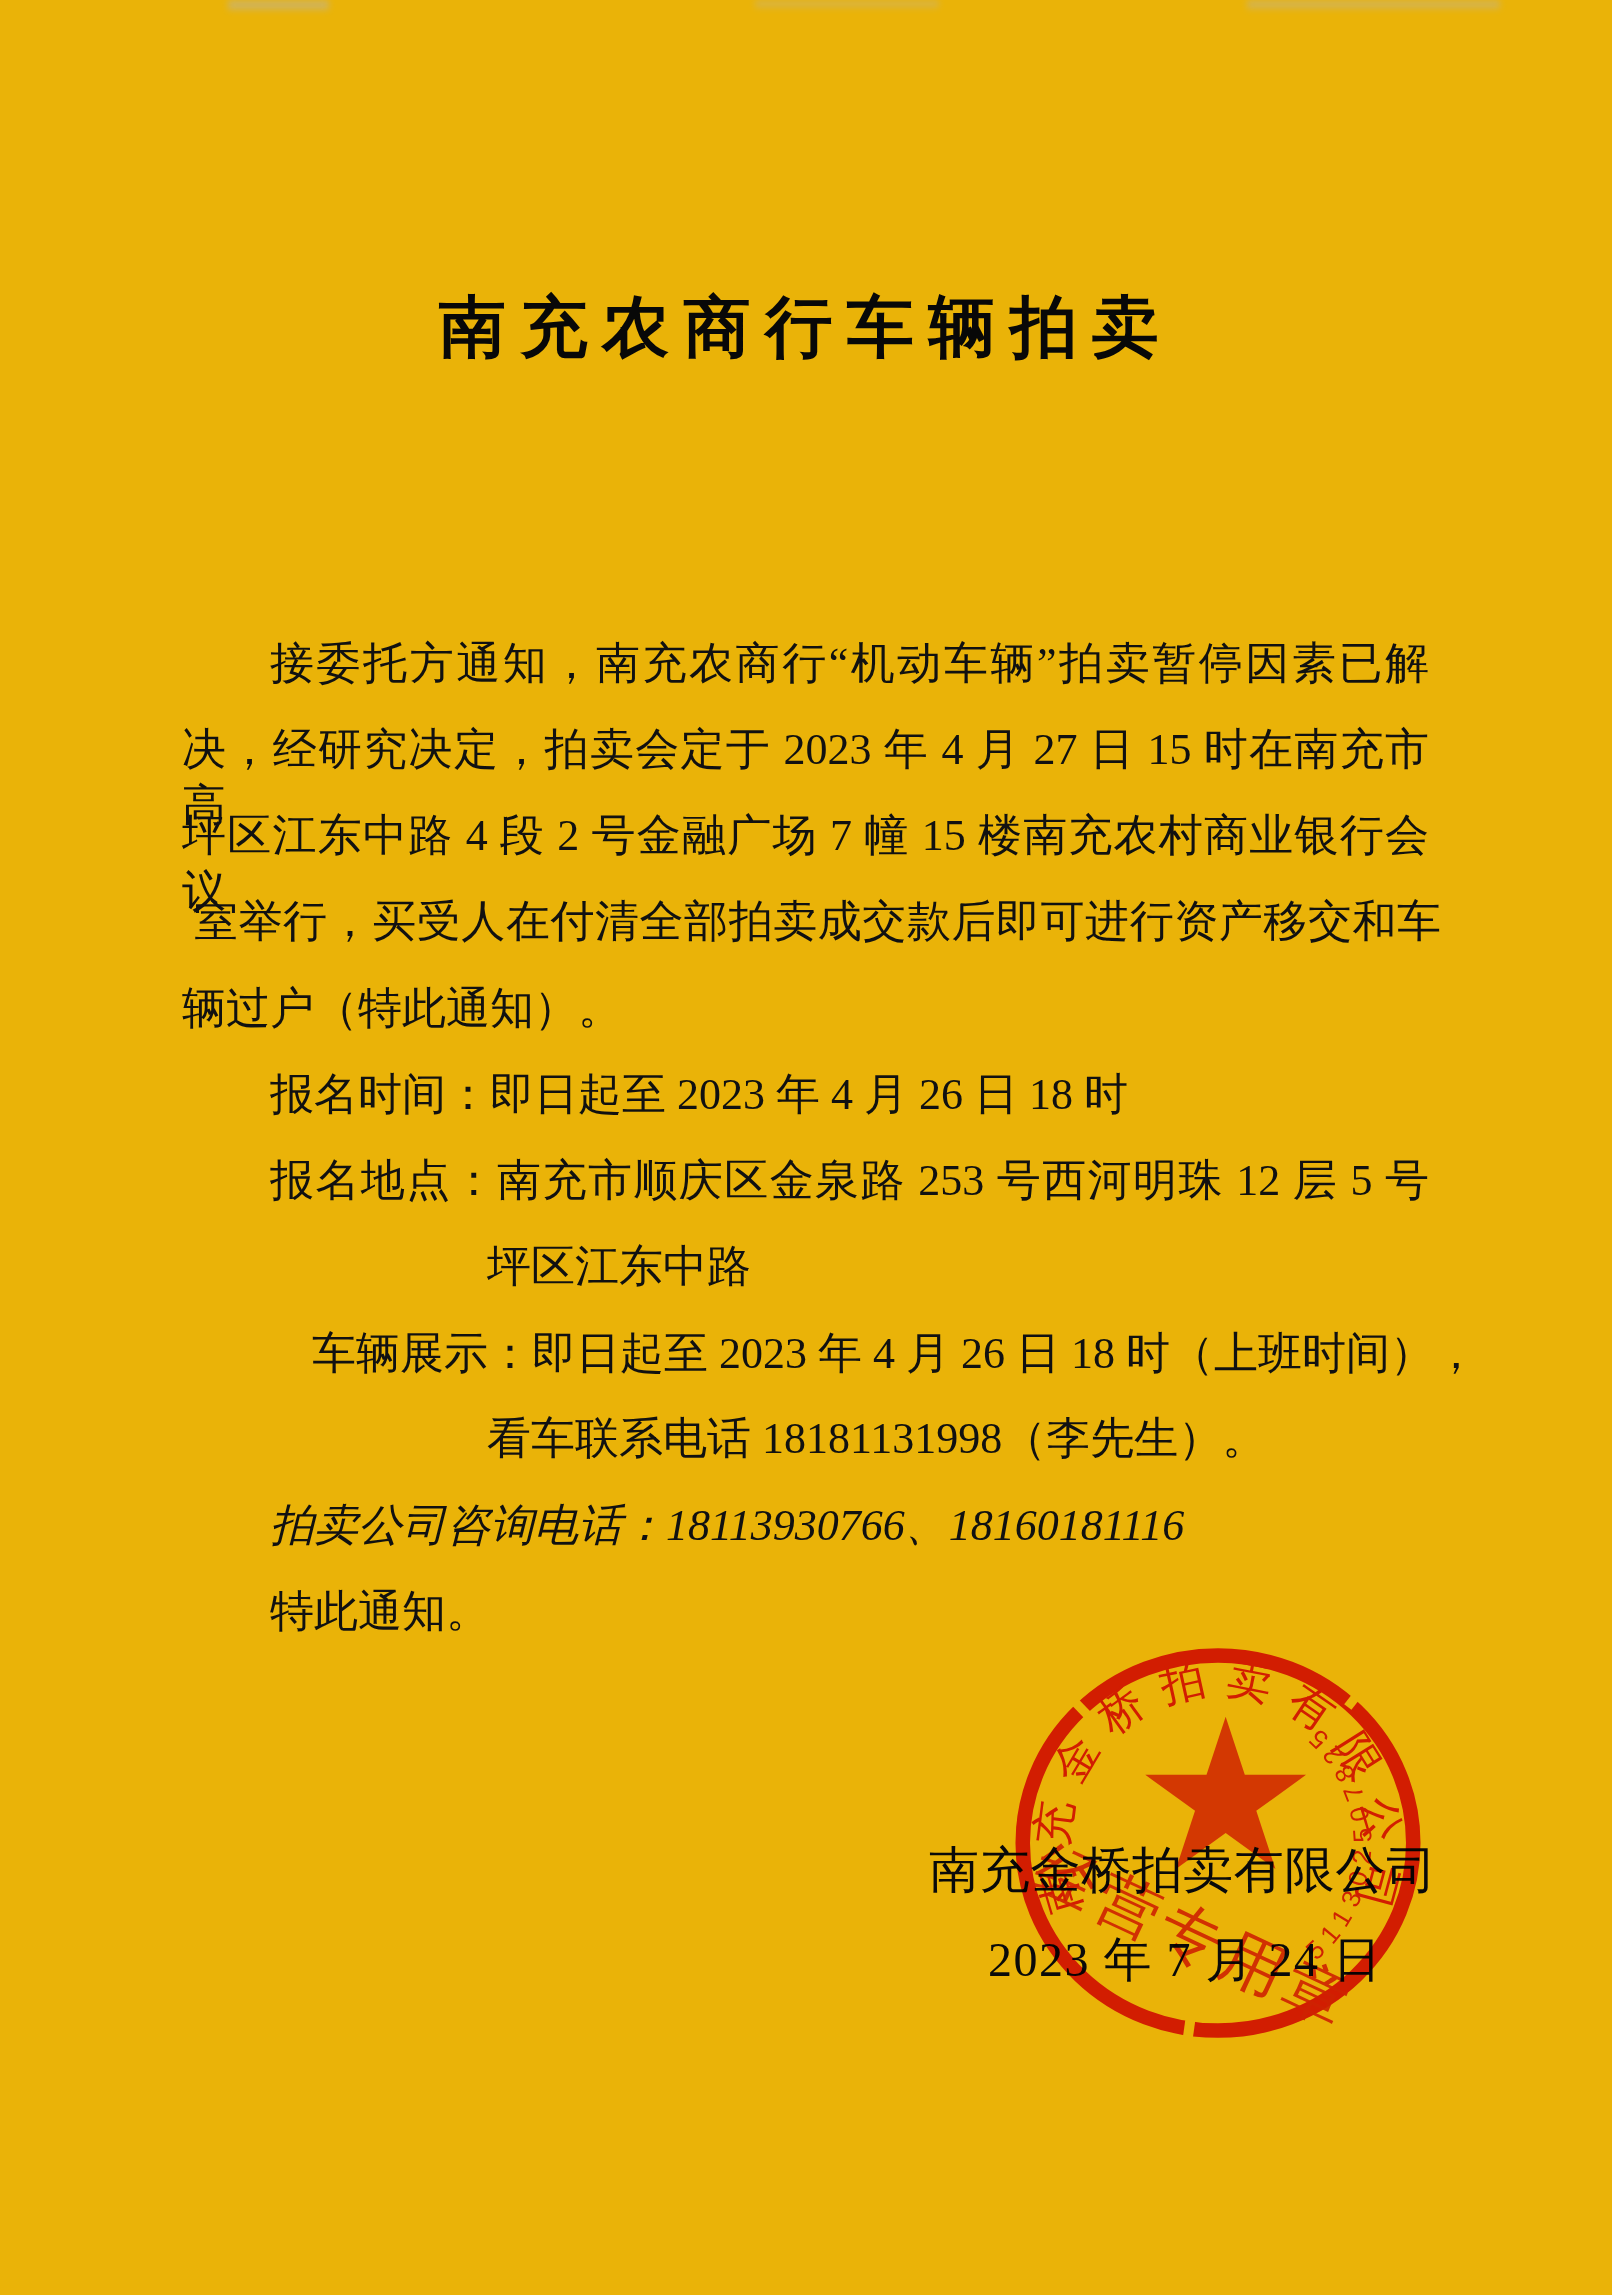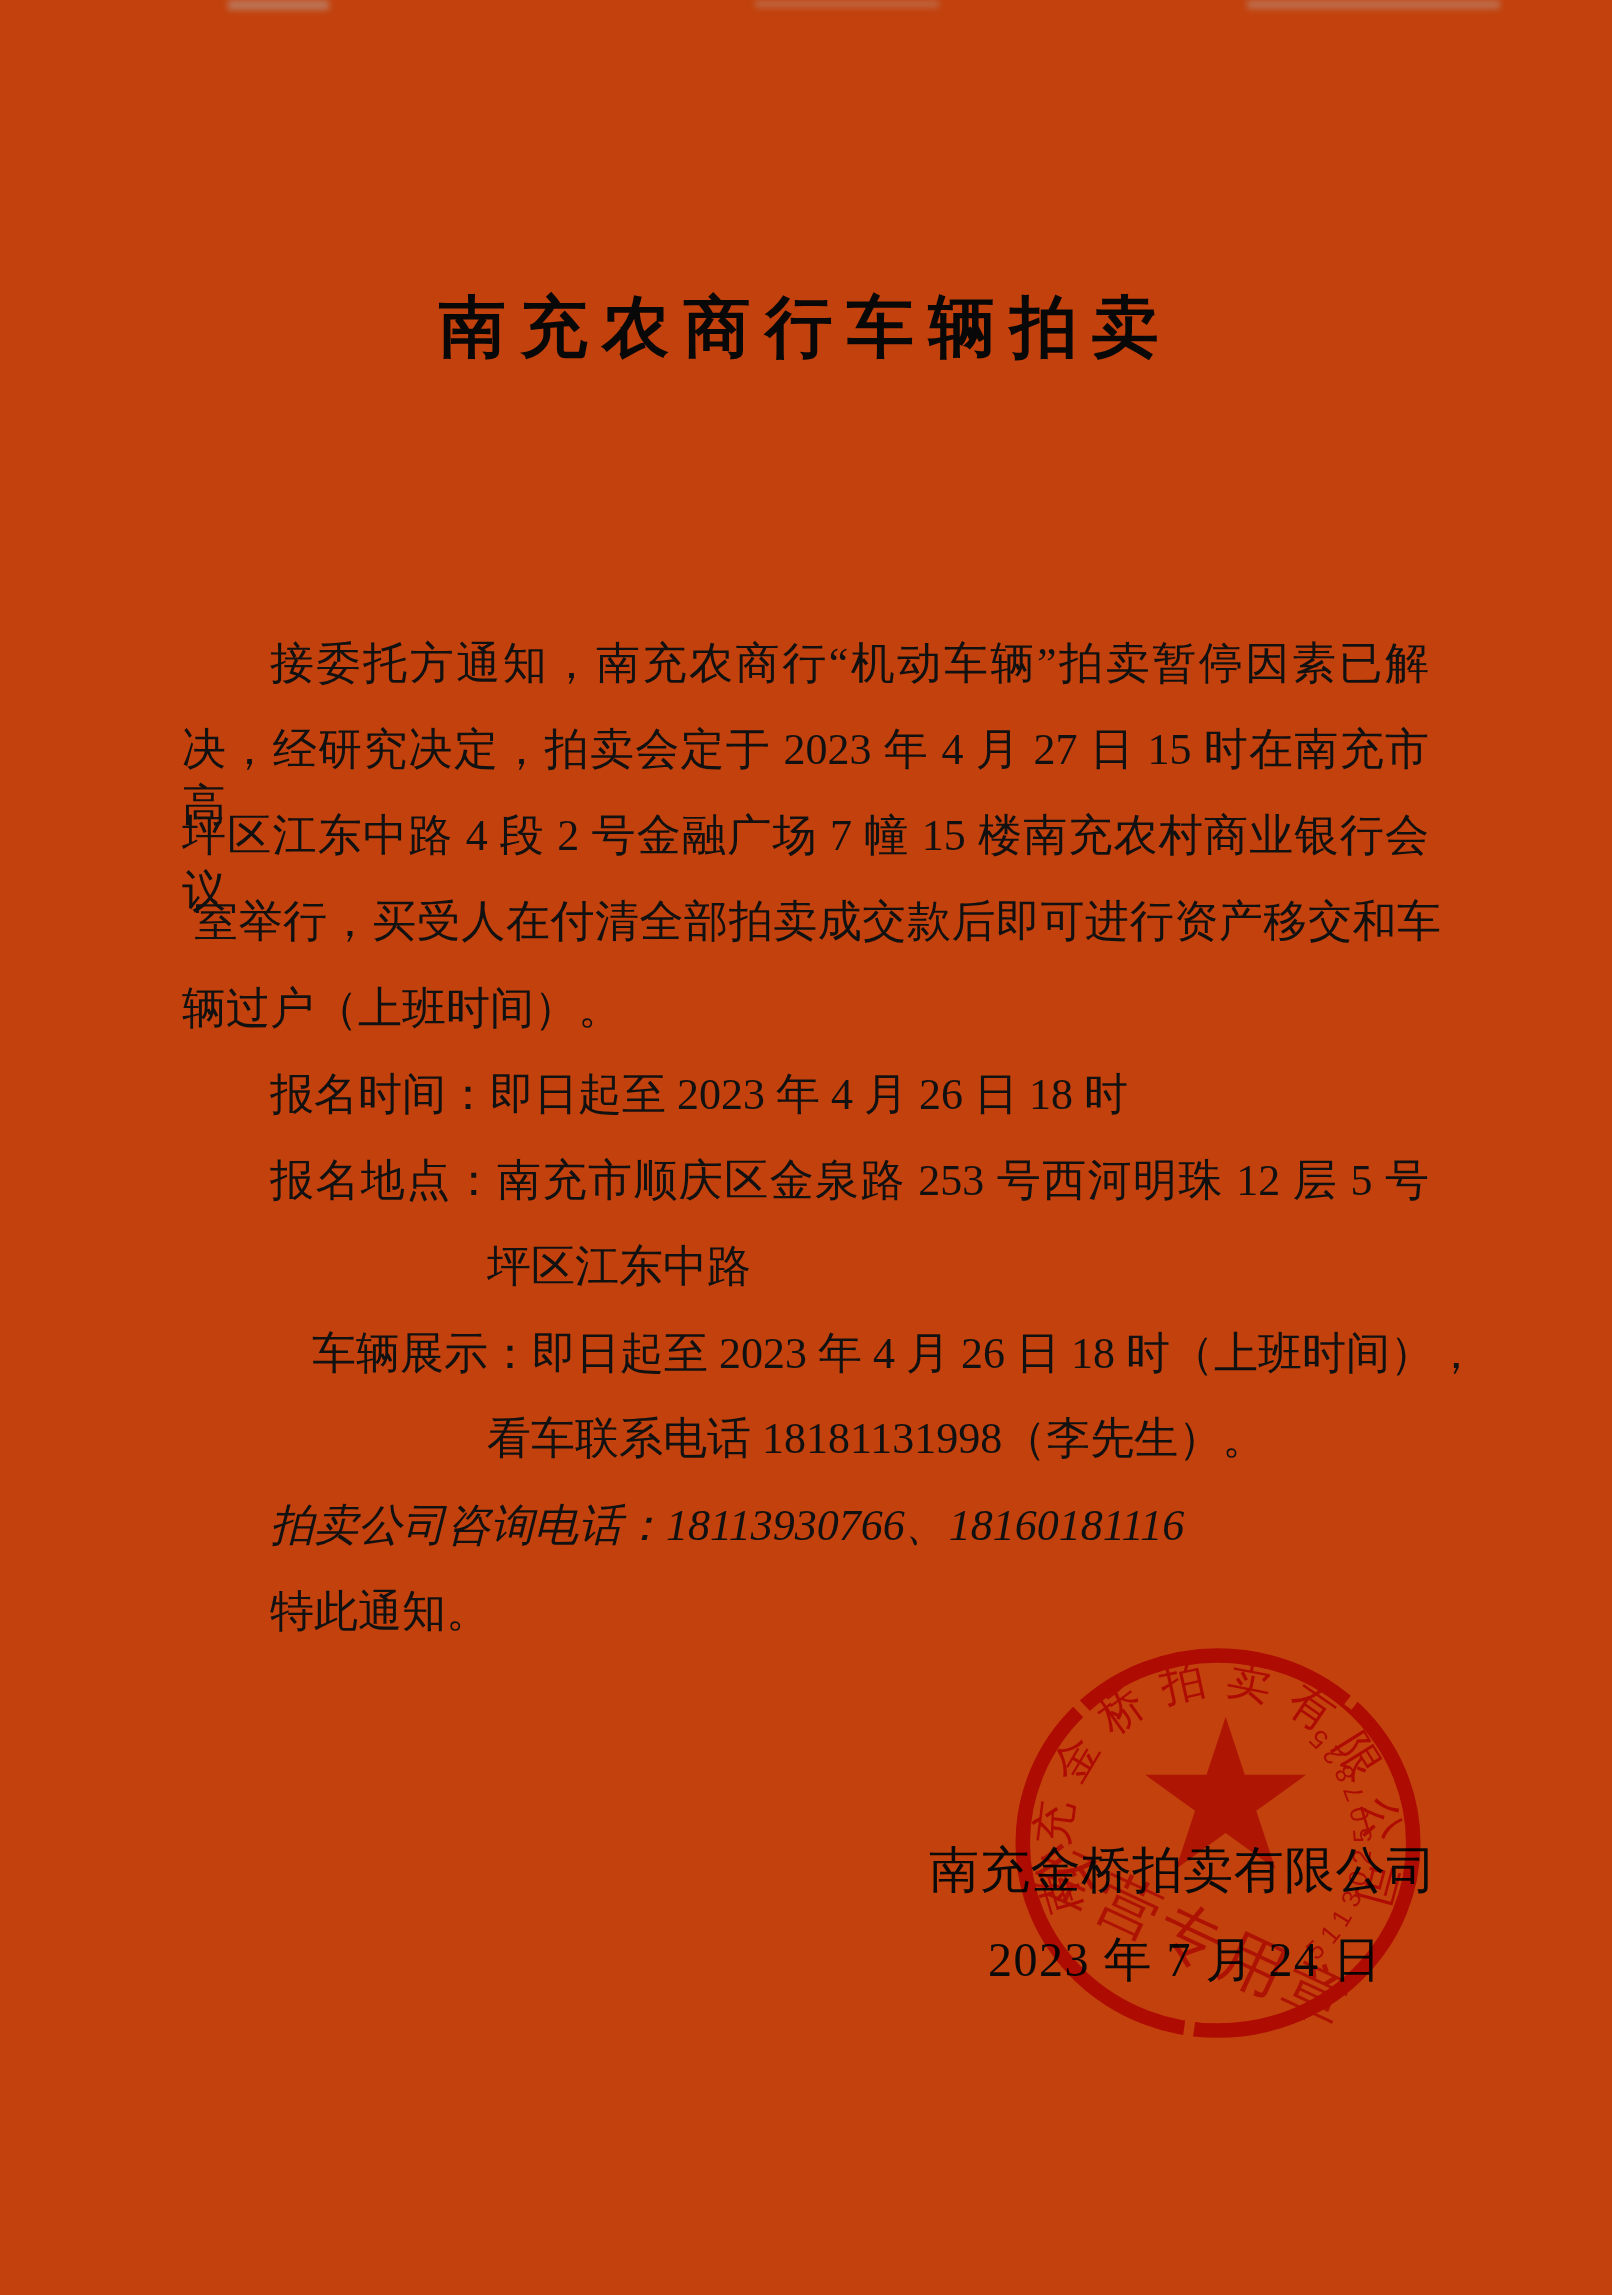--- a/index.html
+++ b/index.html
@@ -1,19 +1,19 @@
 <!DOCTYPE html>
 <html style="font-size:12.3px"><head>
 <meta charset="utf-8">
 <style>
   html,body{margin:0;padding:0;background:#e8e8e8;}
   .page{
     position:relative;
     width:1612px;height:2295px;
-    background:#c2410c;
+    background:#eab308;
     overflow:hidden;
     font-family:"Liberation Serif", serif;
     color:#0d0d0d;
   }
   
   .smudge{position:absolute;top:0;background:#b5b5b5;filter:blur(3.1px);}
   .smudge.s1{left:228px;width:101px;height:10px;opacity:.45;}
   .smudge.s2{left:755px;width:184px;height:7.7px;opacity:.30;}
   .smudge.s3{left:1247px;width:253px;height:9.2px;opacity:.38;}
 
@@ -53,21 +53,21 @@
   <div class="smudge s1"></div>
   <div class="smudge s2"></div>
   <div class="smudge s3"></div>
 
   <div class="title t1">南充农商行车辆拍卖</div>
 
   <div class="bline just" style="left:270px;top:636px;width:1159px;">接委托方通知，南充农商行“机动车辆”拍卖暂停因素已解</div>
   <div class="bline just" style="left:182px;top:722px;width:1247px;">决，经研究决定，拍卖会定于 2023 年 4 月 27 日 15 时在南充市高</div>
   <div class="bline just" style="left:182px;top:808px;width:1247px;">坪区江东中路 4 段 2 号金融广场 7 幢 15 楼南充农村商业银行会议</div>
   <div class="bline just" style="left:194px;top:894px;width:1247px;">室举行，买受人在付清全部拍卖成交款后即可进行资产移交和车</div>
-  <div class="bline" style="left:182px;top:981px;">辆过户（上班时间）。</div>
+  <div class="bline" style="left:182px;top:981px;">辆过户（特此通知）。</div>
 
   <div class="bline" style="left:270px;top:1067px;">报名时间：即日起至 2023 年 4 月 26 日 18 时</div>
   <div class="bline just" style="left:270px;top:1153px;width:1159px;">报名地点：南充市顺庆区金泉路 253 号西河明珠 12 层 5 号</div>
   <div class="bline" style="left:487px;top:1239px;">坪区江东中路</div>
   <div class="bline" style="left:270px;top:1326px;margin-left:42px;">车辆展示：即日起至 2023 年 4 月 26 日 18 时（上班时间），</div>
   <div class="bline" style="left:487px;top:1411px;">看车联系电话 18181131998（李先生）。</div>
   <div class="bline" style="left:270px;top:1498px;font-style:italic;">拍卖公司咨询电话：18113930766、18160181116</div>
   <div class="bline" style="left:270px;top:1584px;">特此通知。</div>
 
   <div class="sig company">南充金桥拍卖有限公司</div>

